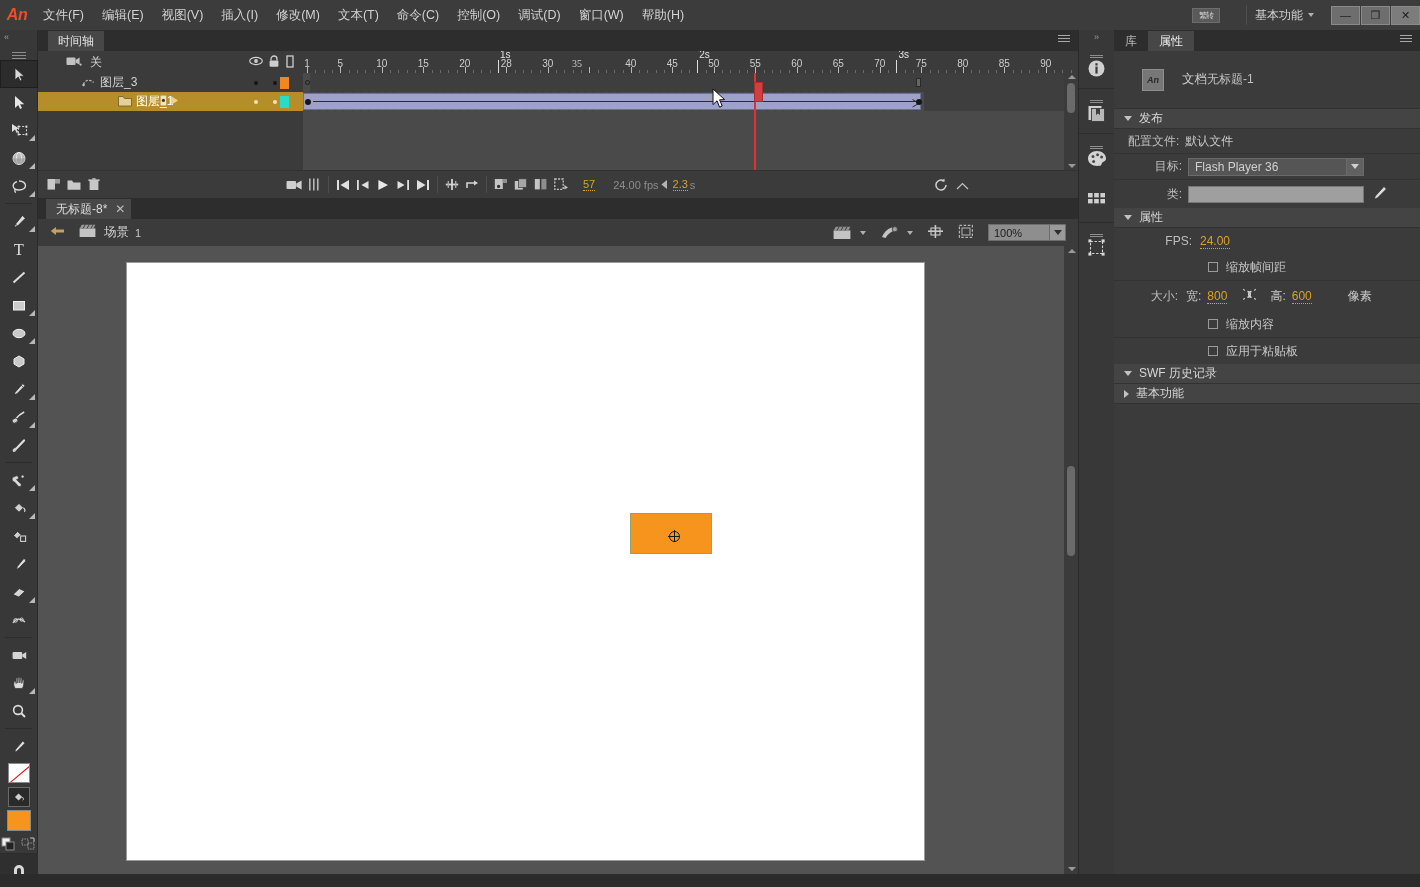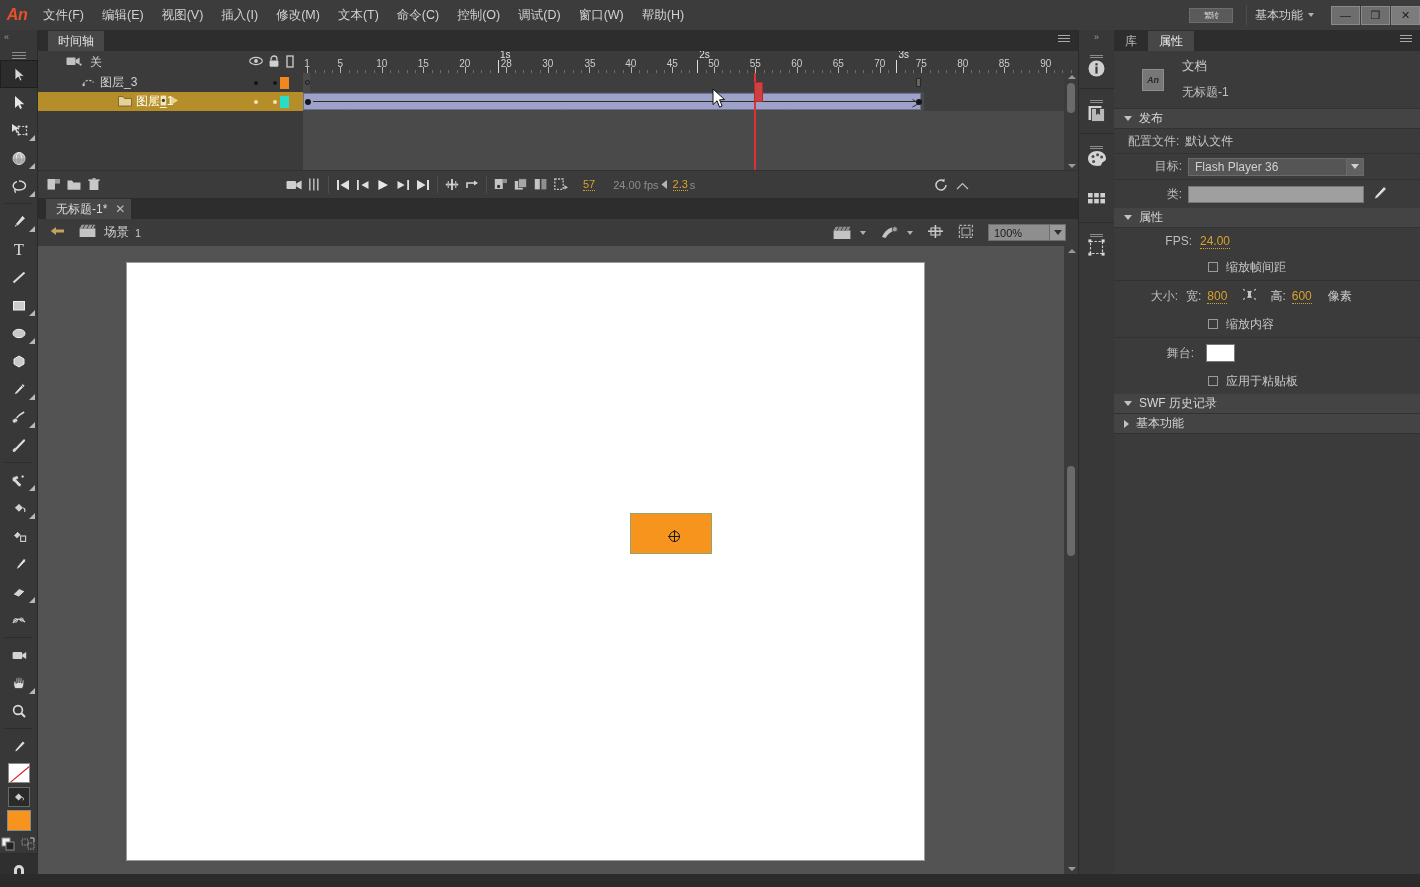--- a/index.html
+++ b/index.html
@@ -22,22 +22,22 @@
     width: 34px; height: 30px; display: flex; align-items: center; justify-content: center;
     color: #e8502a; font-weight: bold; font-size: 16px; font-style: italic;
     letter-spacing: -0.5px;
   }
   .menu-item {
     padding: 0 9px; height: 30px; line-height: 30px; font-size: 12.5px; color: #d2d2d2;
     cursor: default; white-space: nowrap;
   }
   #menubar-right { margin-left: auto; display: flex; align-items: center; height: 30px; }
   #lang-btn {
-    width: 44px; height: 15px; background: #5a5a5a; border: 1px solid #6d6d6d;
-    margin-right: 5px; font-size: 8px; color: #d8d8d8; text-align: center; line-height: 14px;
+    width: 28px; height: 15px; background: #5a5a5a; border: 1px solid #6d6d6d;
+    margin-right: 18px; font-size: 8px; color: #d8d8d8; text-align: center; line-height: 14px;
     letter-spacing: -1px;
   }
   .vsep { width: 1px; height: 20px; background: #4e4e4e; margin: 0 8px; }
   #workspace-btn { font-size: 12px; color: #d2d2d2; padding-right: 4px; }
   .caret-dn {
     width: 0; height: 0; border-left: 3.5px solid transparent; border-right: 3.5px solid transparent;
     border-top: 4px solid #b0b0b0; display: inline-block; margin-left: 5px; vertical-align: middle;
   }
   #winbtns { display: flex; margin-left: 12px; }
   .winbtn {
@@ -214,21 +214,21 @@
   .ptab.active { background: #474747; color: #ececec; }
   #props-menu { position: absolute; right: 8px; top: 5px; }
   #props-menu i { display: block; width: 12px; height: 1px; background: #a8a8a8; box-shadow: 0 3px 0 #a8a8a8, 0 6px 0 #a8a8a8; }
 
   #doc-head { height: 58px; display: flex; align-items: center; padding-left: 28px; gap: 18px; border-bottom: 1px solid #323232; }
   #doc-icon {
     width: 22px; height: 22px; background: #777; border: 1px solid #8e8e8e;
     display: flex; align-items: center; justify-content: center;
     font-size: 9px; color: #2a2a2a; font-style: italic; font-weight: bold;
   }
-  #doc-head .lines { display: flex; flex-direction: column; gap: 9px; }
+  #doc-head .lines { display: flex; flex-direction: row; }
   #doc-head .l1 { font-size: 12.5px; color: #cdcdcd; }
   #doc-head .l2 { font-size: 12px; color: #c2c2c2; }
 
   .sect-hdr {
     height: 20px; background: #444; display: flex; align-items: center; gap: 7px;
     padding-left: 10px; font-size: 12px; color: #d6d6d6; border-bottom: 1px solid #323232;
   }
   .tri-dn { width: 0; height: 0; border-left: 4.5px solid transparent; border-right: 4.5px solid transparent; border-top: 5px solid #c2c2c2; }
   .tri-rt { width: 0; height: 0; border-top: 4.5px solid transparent; border-bottom: 4.5px solid transparent; border-left: 5px solid #c2c2c2; }
 
@@ -659,21 +659,21 @@
       <div class="tk min" style="left: 767.75px;"></div>
       <div class="tk min" style="left: 776.05px;"></div>
       <div class="tk maj" style="left: 784.35px;"></div>
       <div class="rl-num" style="left: 4.15px;">1</div>
       <div class="rl-num" style="left: 37.35px;">5</div>
       <div class="rl-num" style="left: 78.85px;">10</div>
       <div class="rl-num" style="left: 120.35px;">15</div>
       <div class="rl-num" style="left: 161.85px;">20</div>
       <div class="rl-num" style="left: 203.35px;">28</div>
       <div class="rl-num" style="left: 244.85px;">30</div>
-      <div class="rl-num" style="left: 287px;">35</div>
+      <div class="rl-num" style="left: 274px; font-family: Liberation Serif, serif;">35</div>
       <div class="rl-num" style="left: 327.85px;">40</div>
       <div class="rl-num" style="left: 369.35px;">45</div>
       <div class="rl-num" style="left: 410.85px;">50</div>
       <div class="rl-num" style="left: 452.35px;">55</div>
       <div class="rl-num" style="left: 493.85px;">60</div>
       <div class="rl-num" style="left: 535.35px;">65</div>
       <div class="rl-num" style="left: 576.85px;">70</div>
       <div class="rl-num" style="left: 618.35px;">75</div>
       <div class="rl-num" style="left: 659.85px;">80</div>
       <div class="rl-num" style="left: 701.35px;">85</div>
@@ -1043,21 +1043,21 @@
     <div class="abs" style="left:1040px;top:9px;">
       <svg width="16" height="10" viewBox="0 0 16 10">
           <path d="M1 8.4 L8 1.4 L15 8.4" fill="none" stroke="#c0c0c0" stroke-width="1.6"></path>
         </svg>
     </div>
   </div>
 </div>
 
 <div id="doc-tabbar">
   <div id="doc-tab">
-    <span>无标题-1*</span>
+    <span>无标题-8*</span>
     <span class="x">✕</span>
   </div>
 </div>
 
 <div id="scene-bar">
   <div style="width:12px"></div>
   <div>
     <svg width="15" height="12" viewBox="0 0 15 12">
         <path d="M0.8 6 L6 2 L6 4.4 L14 4.4 L14 7.6 L6 7.6 L6 10 Z" fill="#c2a45a"></path>
       </svg>
@@ -1250,31 +1250,27 @@
     <span class="orange-val" style="margin-left:6px">800</span>
     <span style="margin-left:14px">
       <svg width="17" height="15" viewBox="0 0 17 15">
           <path d="M6.4 4.4 a2.8 2.8 0 0 1 0 5.8" fill="none" stroke="#cfcfcf" stroke-width="1.5"></path>
           <path d="M10.6 4.4 a2.8 2.8 0 0 0 0 5.8" fill="none" stroke="#cfcfcf" stroke-width="1.5"></path>
           <path d="M2.4 2 L3.6 3.6 M14.6 2 L13.4 3.6 M2.4 12.6 L3.6 11 M14.6 12.6 L13.4 11" stroke="#cfcfcf" stroke-width="1.2"></path>
         </svg>
     </span>
     <span class="pval" style="margin-left:12px">高:</span>
     <span class="orange-val" style="margin-left:6px">600</span>
-    <span class="pval" style="margin-left:16px">像素</span>
+    <span class="pval" style="margin-left:36px">像素</span>
   </div>
   <div class="prow" style="height:26px;">
     <span class="chk" style="margin-left:84px"></span>
     <span style="margin-left:8px">缩放内容</span>
   </div>
   <div class="sub-sep"></div>
-  <div class="prow" style="height:30px;">
-    <span class="plabel" style="width:70px">舞台:</span>
-    <span id="stage-color" style="margin-left:12px"></span>
-  </div>
   <div class="prow" style="height:26px;">
     <span class="chk" style="margin-left:84px"></span>
     <span style="margin-left:8px">应用于粘贴板</span>
   </div>
 
   <div class="sect-hdr">
     <span class="tri-dn"></span>
     <span>SWF 历史记录</span>
   </div>
 

